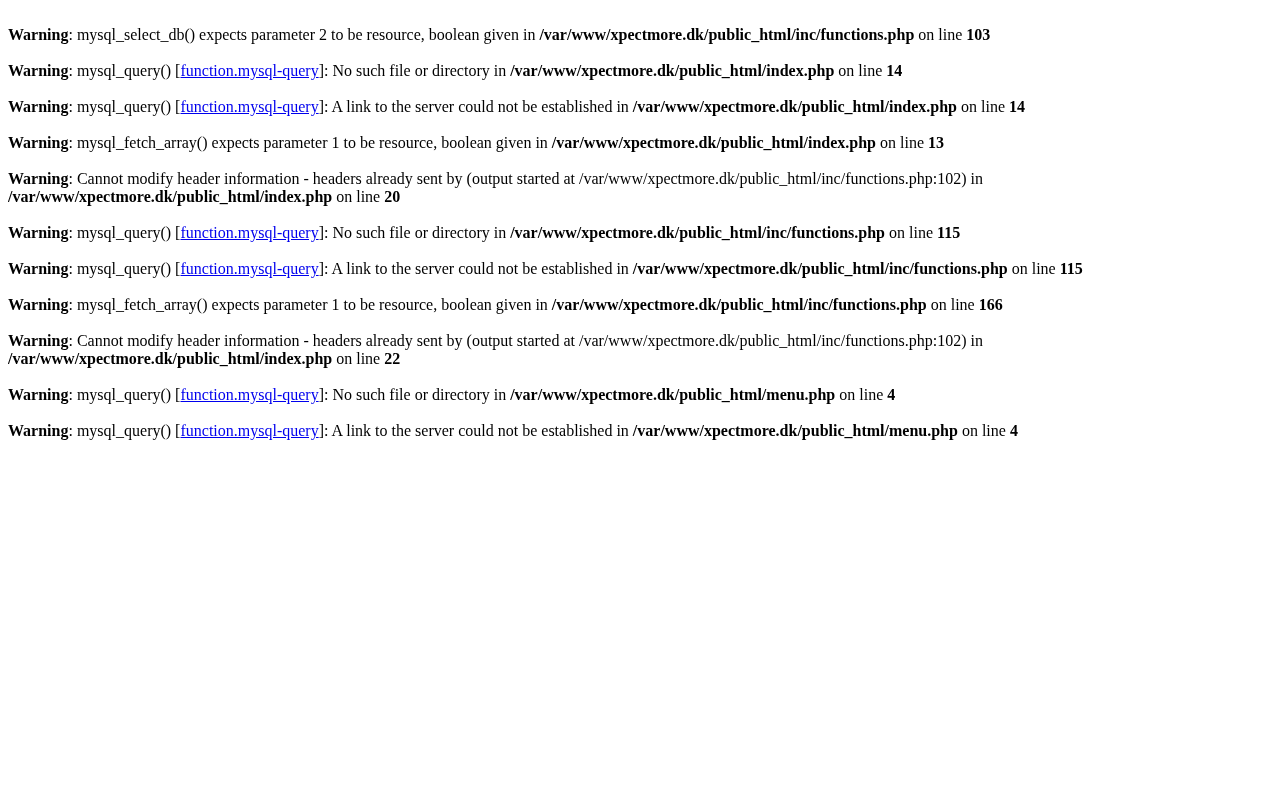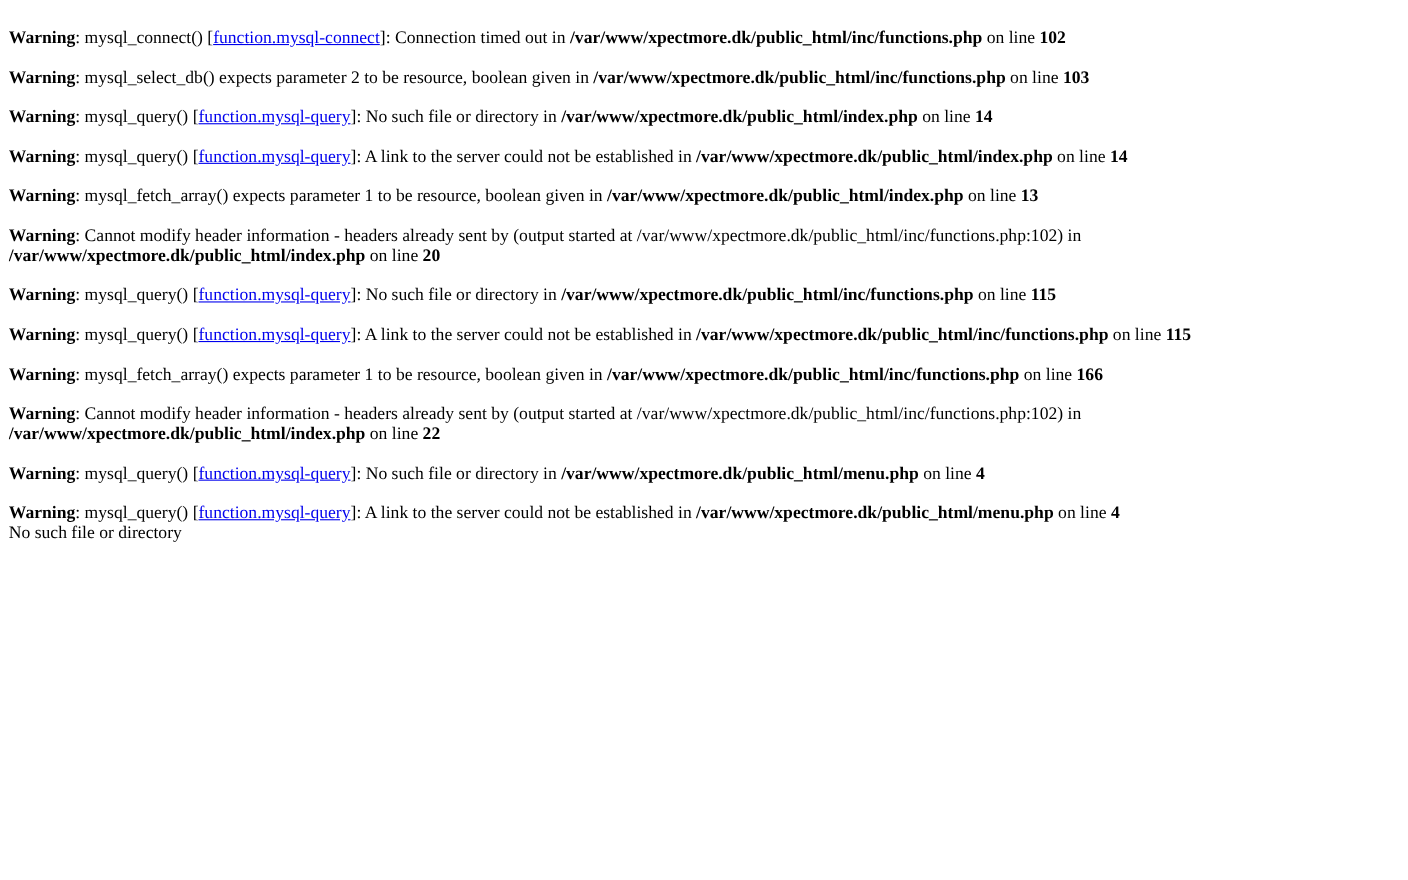--- a/index.html
+++ b/index.html
@@ -28,27 +28,25 @@
     color: #0000ee;
     text-decoration: underline;
     cursor: pointer;
   }
 </style>
 </head>
 <body>
 
 <div class="page">
   <div>
-      <div class="warning-entry blank-before"><b>Warning</b><span>: mysql_connect() [</span><a href="#">function.mysql-connect</a><span>]: Connection timed out in </span><b>/var/www/xpectmore.dk/public_html/inc/functions.php</b><span> on line </span><b>102</b></div>
       <div class="warning-entry blank-before"><b>Warning</b><span>: mysql_select_db() expects parameter 2 to be resource, boolean given in </span><b>/var/www/xpectmore.dk/public_html/inc/functions.php</b><span> on line </span><b>103</b></div>
       <div class="warning-entry blank-before"><b>Warning</b><span>: mysql_query() [</span><a href="#">function.mysql-query</a><span>]: No such file or directory in </span><b>/var/www/xpectmore.dk/public_html/index.php</b><span> on line </span><b>14</b></div>
       <div class="warning-entry blank-before"><b>Warning</b><span>: mysql_query() [</span><a href="#">function.mysql-query</a><span>]: A link to the server could not be established in </span><b>/var/www/xpectmore.dk/public_html/index.php</b><span> on line </span><b>14</b></div>
       <div class="warning-entry blank-before"><b>Warning</b><span>: mysql_fetch_array() expects parameter 1 to be resource, boolean given in </span><b>/var/www/xpectmore.dk/public_html/index.php</b><span> on line </span><b>13</b></div>
       <div class="warning-entry blank-before"><b>Warning</b><span>: Cannot modify header information - headers already sent by (output started at /var/www/xpectmore.dk/public_html/inc/functions.php:102) in </span><b>/var/www/xpectmore.dk/public_html/index.php</b><span> on line </span><b>20</b></div>
       <div class="warning-entry blank-before"><b>Warning</b><span>: mysql_query() [</span><a href="#">function.mysql-query</a><span>]: No such file or directory in </span><b>/var/www/xpectmore.dk/public_html/inc/functions.php</b><span> on line </span><b>115</b></div>
       <div class="warning-entry blank-before"><b>Warning</b><span>: mysql_query() [</span><a href="#">function.mysql-query</a><span>]: A link to the server could not be established in </span><b>/var/www/xpectmore.dk/public_html/inc/functions.php</b><span> on line </span><b>115</b></div>
       <div class="warning-entry blank-before"><b>Warning</b><span>: mysql_fetch_array() expects parameter 1 to be resource, boolean given in </span><b>/var/www/xpectmore.dk/public_html/inc/functions.php</b><span> on line </span><b>166</b></div>
       <div class="warning-entry blank-before"><b>Warning</b><span>: Cannot modify header information - headers already sent by (output started at /var/www/xpectmore.dk/public_html/inc/functions.php:102) in </span><b>/var/www/xpectmore.dk/public_html/index.php</b><span> on line </span><b>22</b></div>
       <div class="warning-entry blank-before"><b>Warning</b><span>: mysql_query() [</span><a href="#">function.mysql-query</a><span>]: No such file or directory in </span><b>/var/www/xpectmore.dk/public_html/menu.php</b><span> on line </span><b>4</b></div>
       <div class="warning-entry blank-before"><b>Warning</b><span>: mysql_query() [</span><a href="#">function.mysql-query</a><span>]: A link to the server could not be established in </span><b>/var/www/xpectmore.dk/public_html/menu.php</b><span> on line </span><b>4</b></div>
-      <div class="warning-entry"><span>No such file or directory</span></div>
     </div>
 </div>
 
 </body></html>

